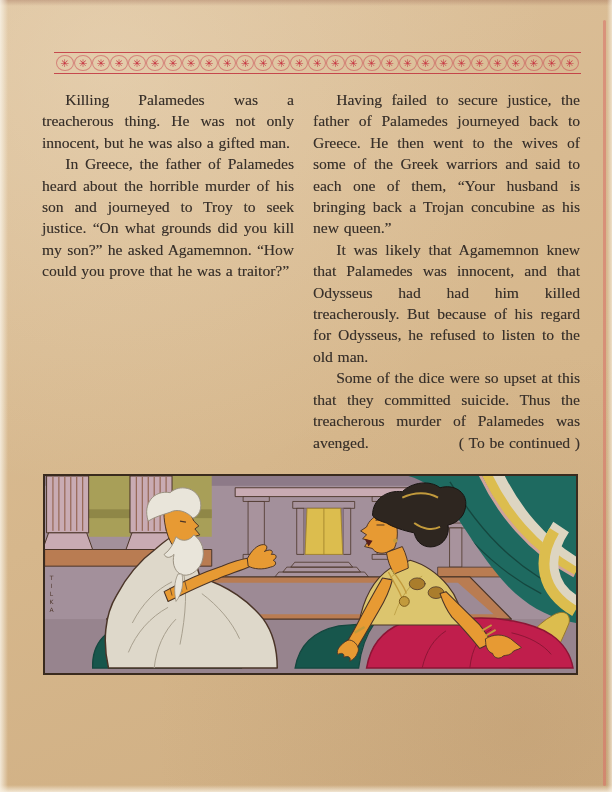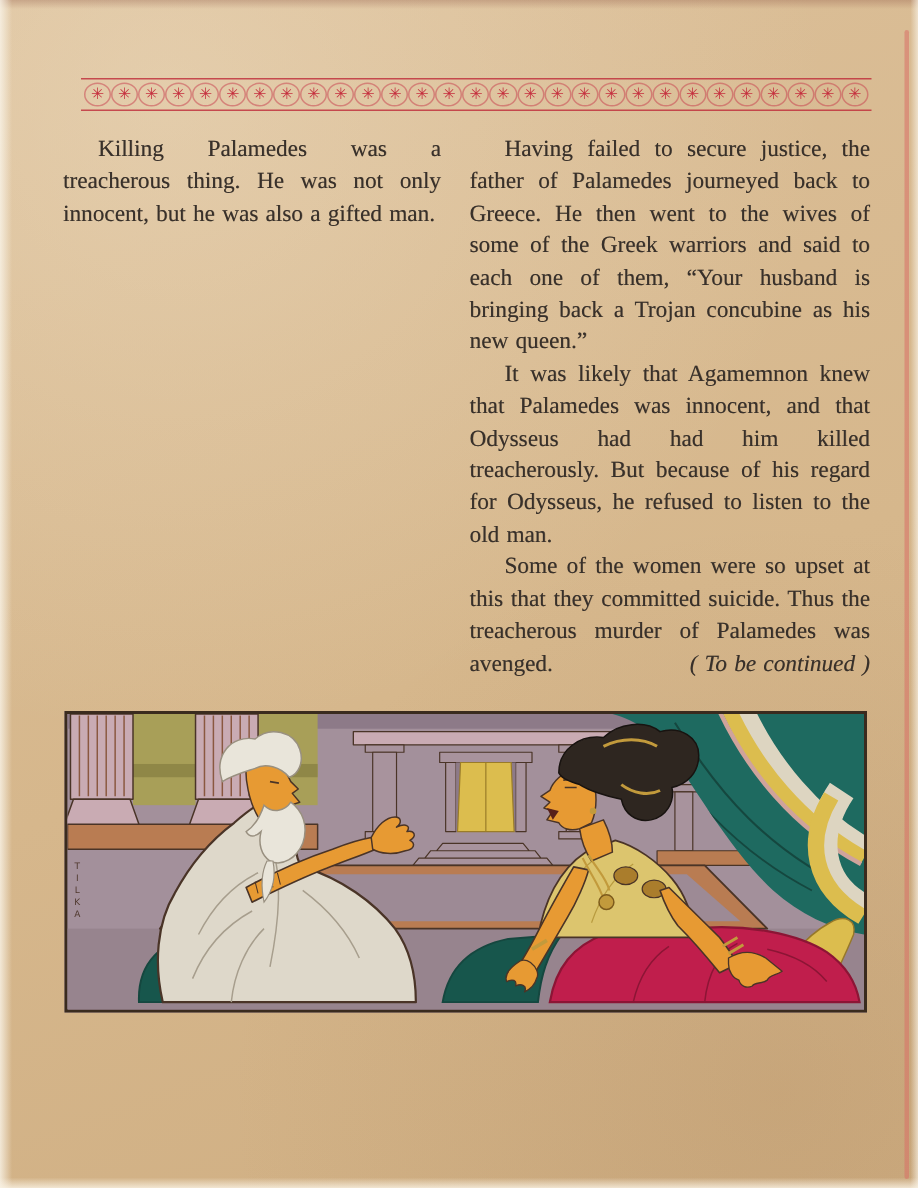--- a/index.html
+++ b/index.html
@@ -30,21 +30,21 @@
     font-family:"DejaVu Sans",sans-serif;font-size:10.5px;line-height:14px;
     color:var(--pg-accent,#c5303f);}
 
   .cols{display:flex;gap:19px;margin-top:15px;color:var(--pg-ink,#38302a);
     font-family:"Liberation Serif","DejaVu Serif",serif;
     font-size:15.5px;line-height:21.4px;text-align:justify;
     text-shadow:.25px .25px 0 rgba(56,48,42,.45);}
   .col{flex:1;min-width:0;}
   .col-left{flex:0 0 252px;}
   p.para{margin:0;text-indent:1.5em;word-spacing:.06em;}
-  .cont{float:right;font-style:italic;text-indent:0;}
+  .cont{float:right;text-indent:0;}
 
   .illo{position:relative;margin-top:21px;margin-left:1px;width:531px;height:197px;
     border:2px solid var(--il-frame,#3a2b1e);background:var(--il-wall,#a3909b);}
   .illo svg{display:block;width:100%;height:100%;}
   .sig{position:absolute;left:3px;top:98px;writing-mode:vertical-rl;
     text-orientation:upright;font-family:"DejaVu Sans",sans-serif;font-size:6px;
     letter-spacing:1px;color:#41291b;opacity:.85;}
 
   .ol{stroke:var(--il-outline,#4a3427);stroke-linejoin:round;stroke-linecap:round;}
 </style>
@@ -88,26 +88,27 @@
         <span class="rosette">✳</span>
         <span class="rosette">✳</span>
         <span class="rosette">✳</span>
         <span class="rosette">✳</span>
         <span class="rosette">✳</span>
       </div>
 
     <div class="cols">
       <div class="col col-left">
         <p class="para">Killing Palamedes was a treacherous thing. He was not only innocent, but he was also a gifted man.</p>
+        <p class="para">In Greece, the father of Palamedes heard about the horrible murder of his son and journeyed to Troy to seek justice. “On what grounds did you kill my son?” he asked Agamemnon. “How could you prove that he was a traitor?”</p>
       </div>
       <div class="col">
         <p class="para">Having failed to secure justice, the father of Palamedes journeyed back to Greece. He then went to the wives of some of the Greek warriors and said to each one of them, “Your husband is bringing back a Trojan concubine as his new queen.”</p>
         <p class="para">It was likely that Agamemnon knew that Palamedes was innocent, and that Odysseus had had him killed treacherously. But because of his regard for Odysseus, he refused to listen to the old man.</p>
         <p class="para">
-          <span>Some of the women were so upset at this that they committed suicide. Thus the treacherous murder of Palamedes was avenged.</span>
+          <span>Some of the dice were so upset at this that they committed suicide. Thus the treacherous murder of Palamedes was avenged.</span>
           <span class="cont">( To be continued )</span>
         </p>
       </div>
     </div>
 
     <div class="illo">
       <svg viewBox="0 0 535 201" preserveAspectRatio="none" role="img" aria-label="An elderly white-bearded man in a pale robe, seated on a teal cushion, gestures with an open hand toward a startled dark-haired woman in jewelled yellow robes and a crimson skirt, inside a classical palace with fluted columns, a pillared doorway and a sweeping teal curtain with gold-striped borders.">
 
         <g>
           <rect x="0" y="0" width="535" height="201" fill="var(--il-wall,#a3909b)"></rect>

